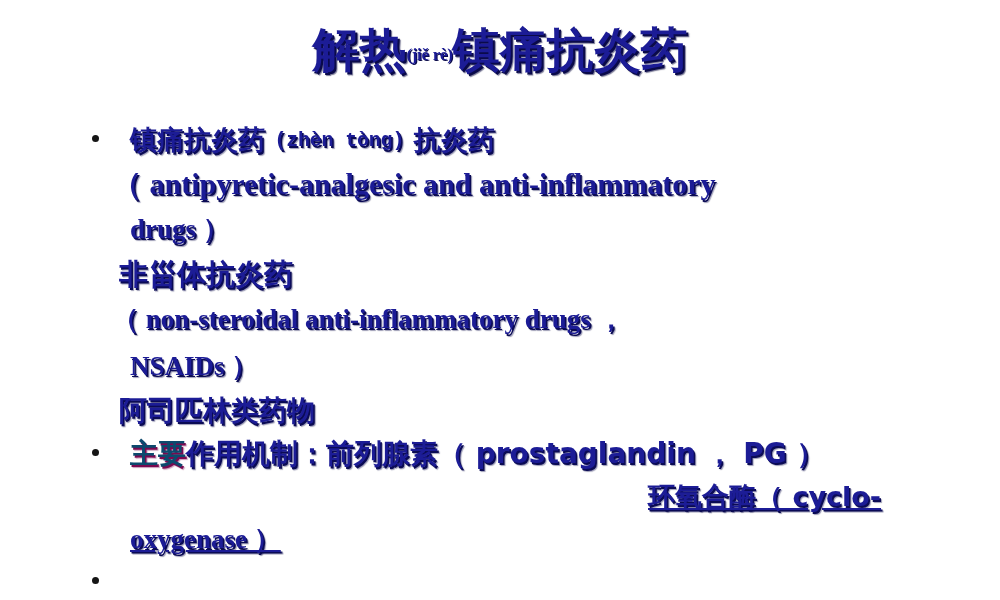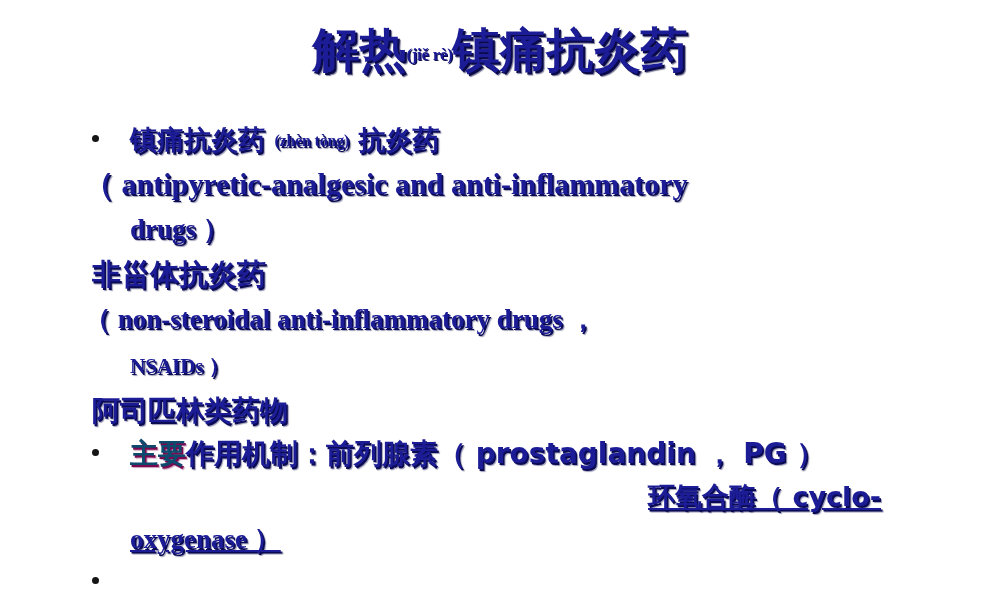--- a/index.html
+++ b/index.html
@@ -73,48 +73,48 @@
     top: 0.62em;
     width: 7px;
     height: 7px;
     background: #151515;
     border-radius: 50%;
     text-shadow: none;
   }
 
   
   .ind-0  { padding-left: 130px; }
-  .ind-1  { padding-left: 84px; }
-  .ind-2  { padding-left: 92px; }
+  .ind-1  { padding-left: 112px; }
+  .ind-2  { padding-left: 119px; }
 
   .cjk {
     font-family: "DejaVu Sans", "Liberation Sans", sans-serif;
     font-weight: bold;
   }
 
   .pinyin-sm {
-    font-family: Liberation Serif, serif;
-    font-size: 16px;
+    font-family: Liberation Mono, monospace;
+    font-size: 20px;
     font-weight: bold;
     vertical-align: 3px;
     letter-spacing: -0.2px;
   }
 
   .magenta {
     color: #0c4a6e;
     text-shadow: 1.5px 1.5px 0 #7a0a50, 2.5px 2.5px 1px rgba(120,10,80,0.40);
   }
 
   
   .l1  { font-size: 27px; line-height: 44px; }
   .l2  { font-size: 30px; line-height: 42px; }
   .l3  { font-size: 27px; line-height: 48px; }
   .l4  { font-size: 29px; line-height: 42px; }
   .l5  { font-size: 27px; line-height: 48px; }
-  .l6  { font-size: 21px; line-height: 47px; }
+  .l6  { font-size: 27px; line-height: 47px; }
   .l7  { font-size: 28px; line-height: 42px; }
   .l8  { font-size: 28px; line-height: 44px; }
   .l9  { font-size: 27px; line-height: 42px; text-decoration: underline; }
 
   .en {
     font-family: "Liberation Serif", "DejaVu Serif", serif;
     font-weight: bold;
   }
 
   

